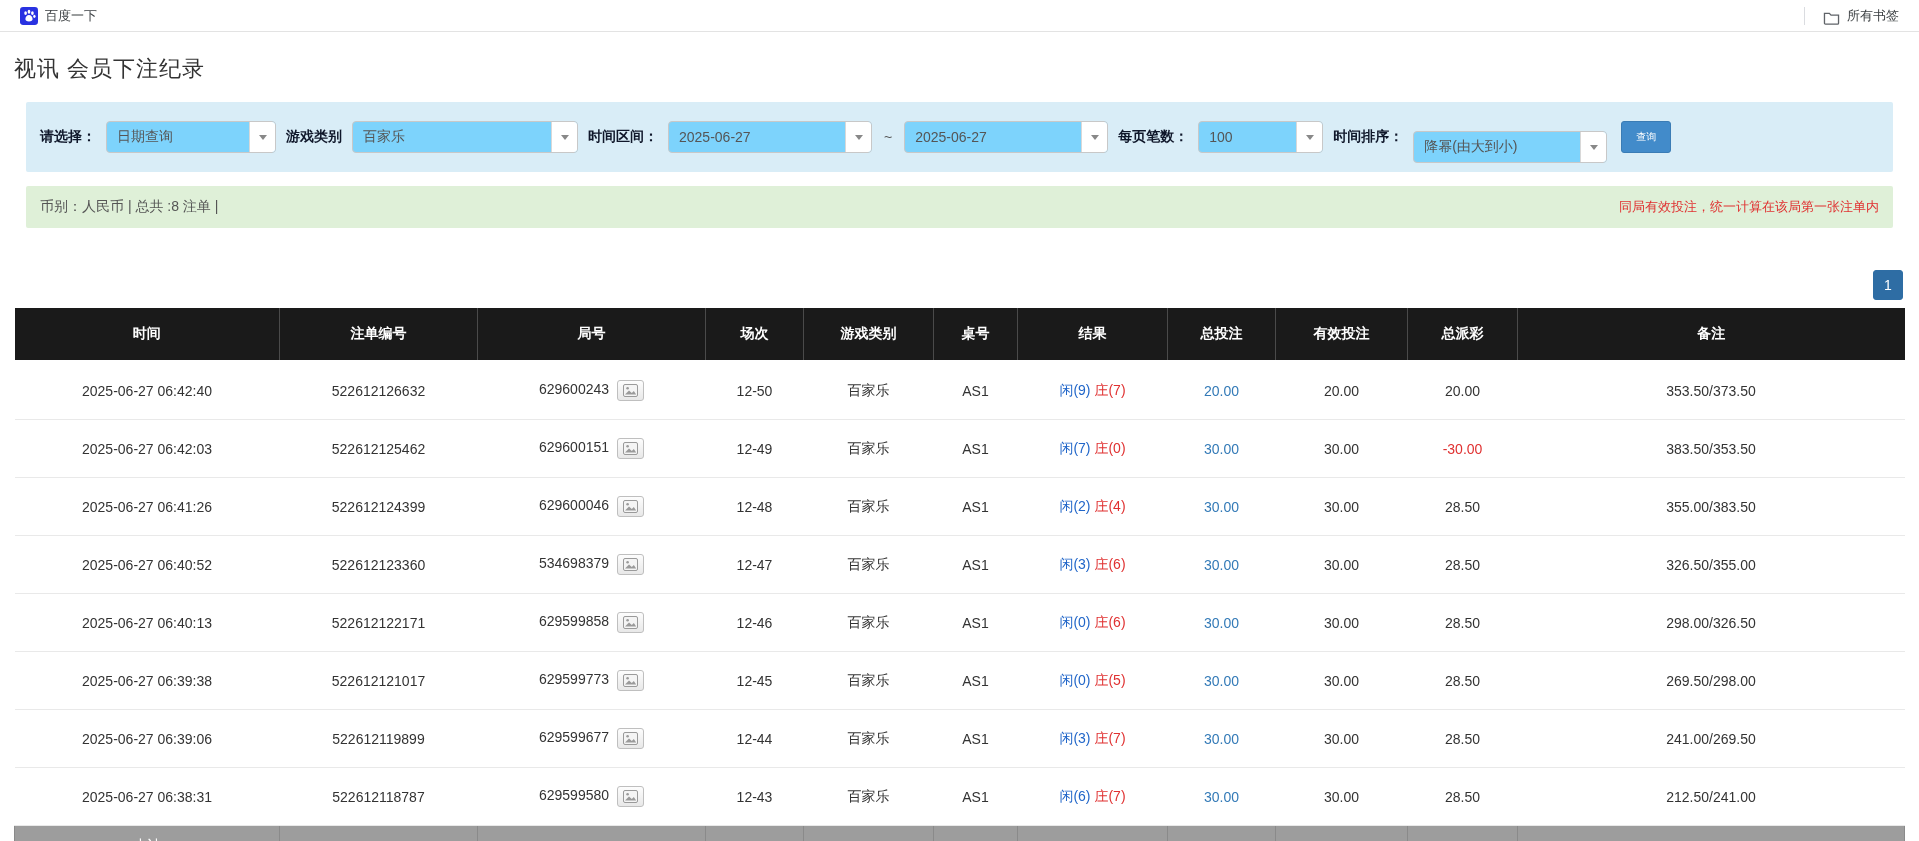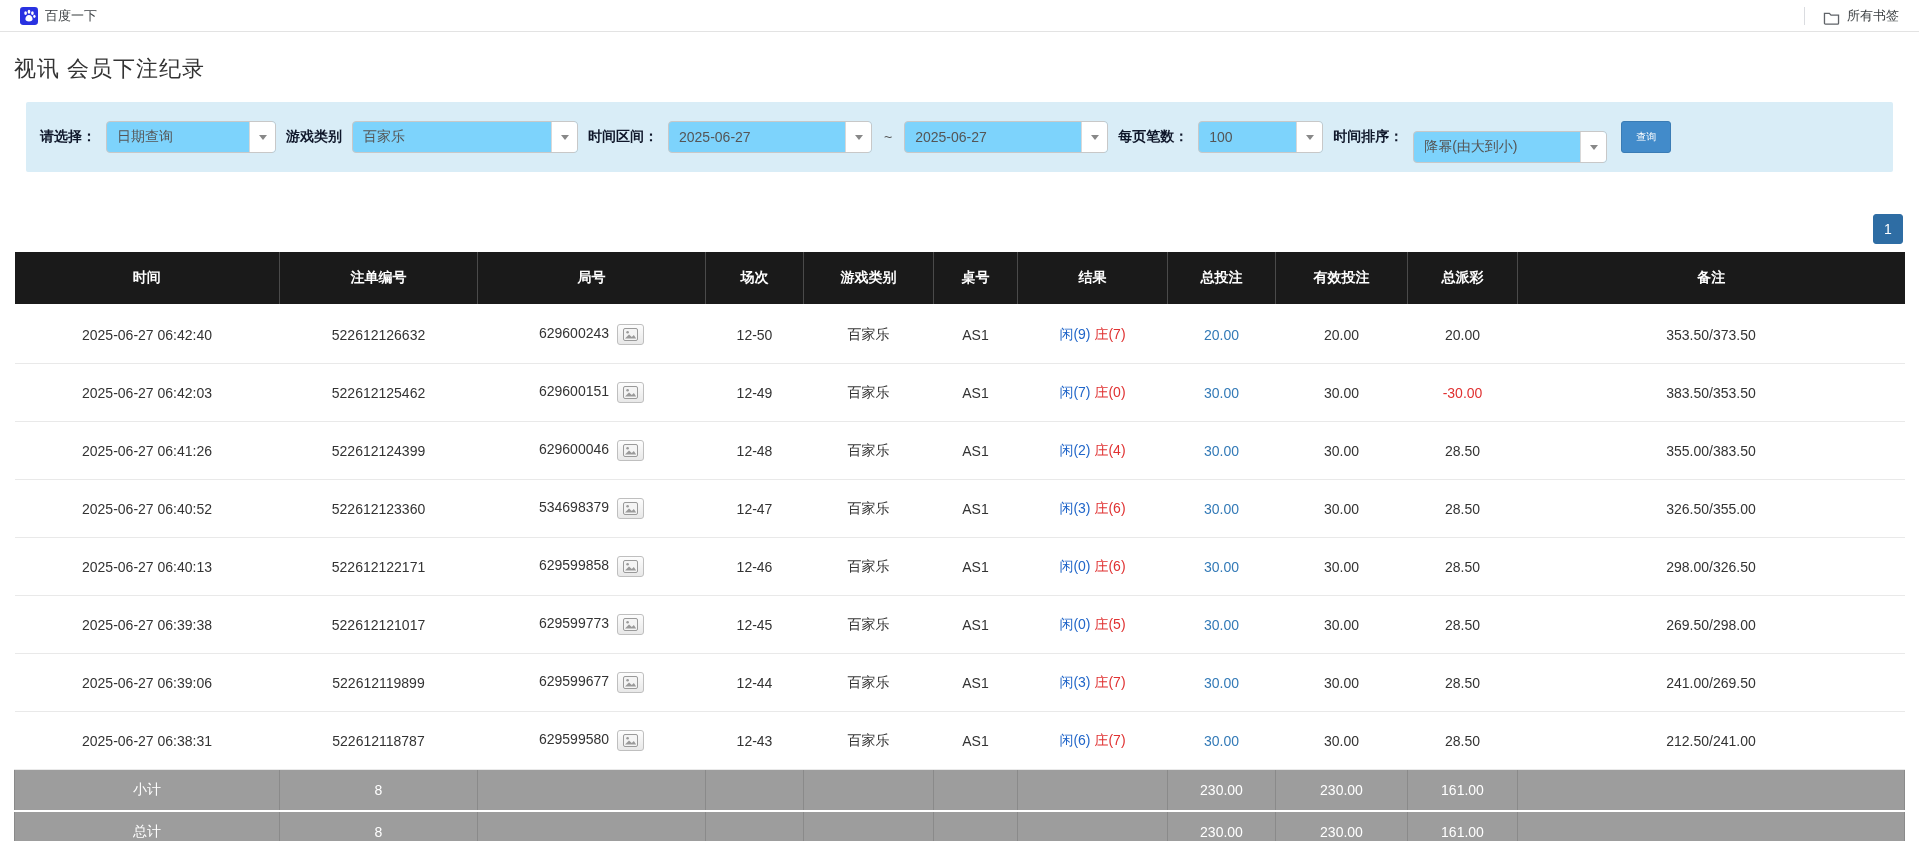--- a/index.html
+++ b/index.html
@@ -183,20 +183,24 @@
 
     <span class="filter-label">时间排序：</span>
     <div class="select w-sort">
       <span class="select-text">降幂(由大到小)</span>
       <span class="select-caret"></span>
     </div>
 
     <button class="search-button">查询</button>
   </div>
 
+  <div class="info-bar">
+    <span>币别：人民币 | 总共 :8 注单 |</span>
+    <span class="info-notice">同局有效投注，统一计算在该局第一张注单内</span>
+  </div>
 
   <div class="pagination-row">
     <button class="page-btn">1</button>
   </div>
 
   <table>
     <colgroup>
       <col style="width:265px">
         <col style="width:198px">
         <col style="width:228px">

